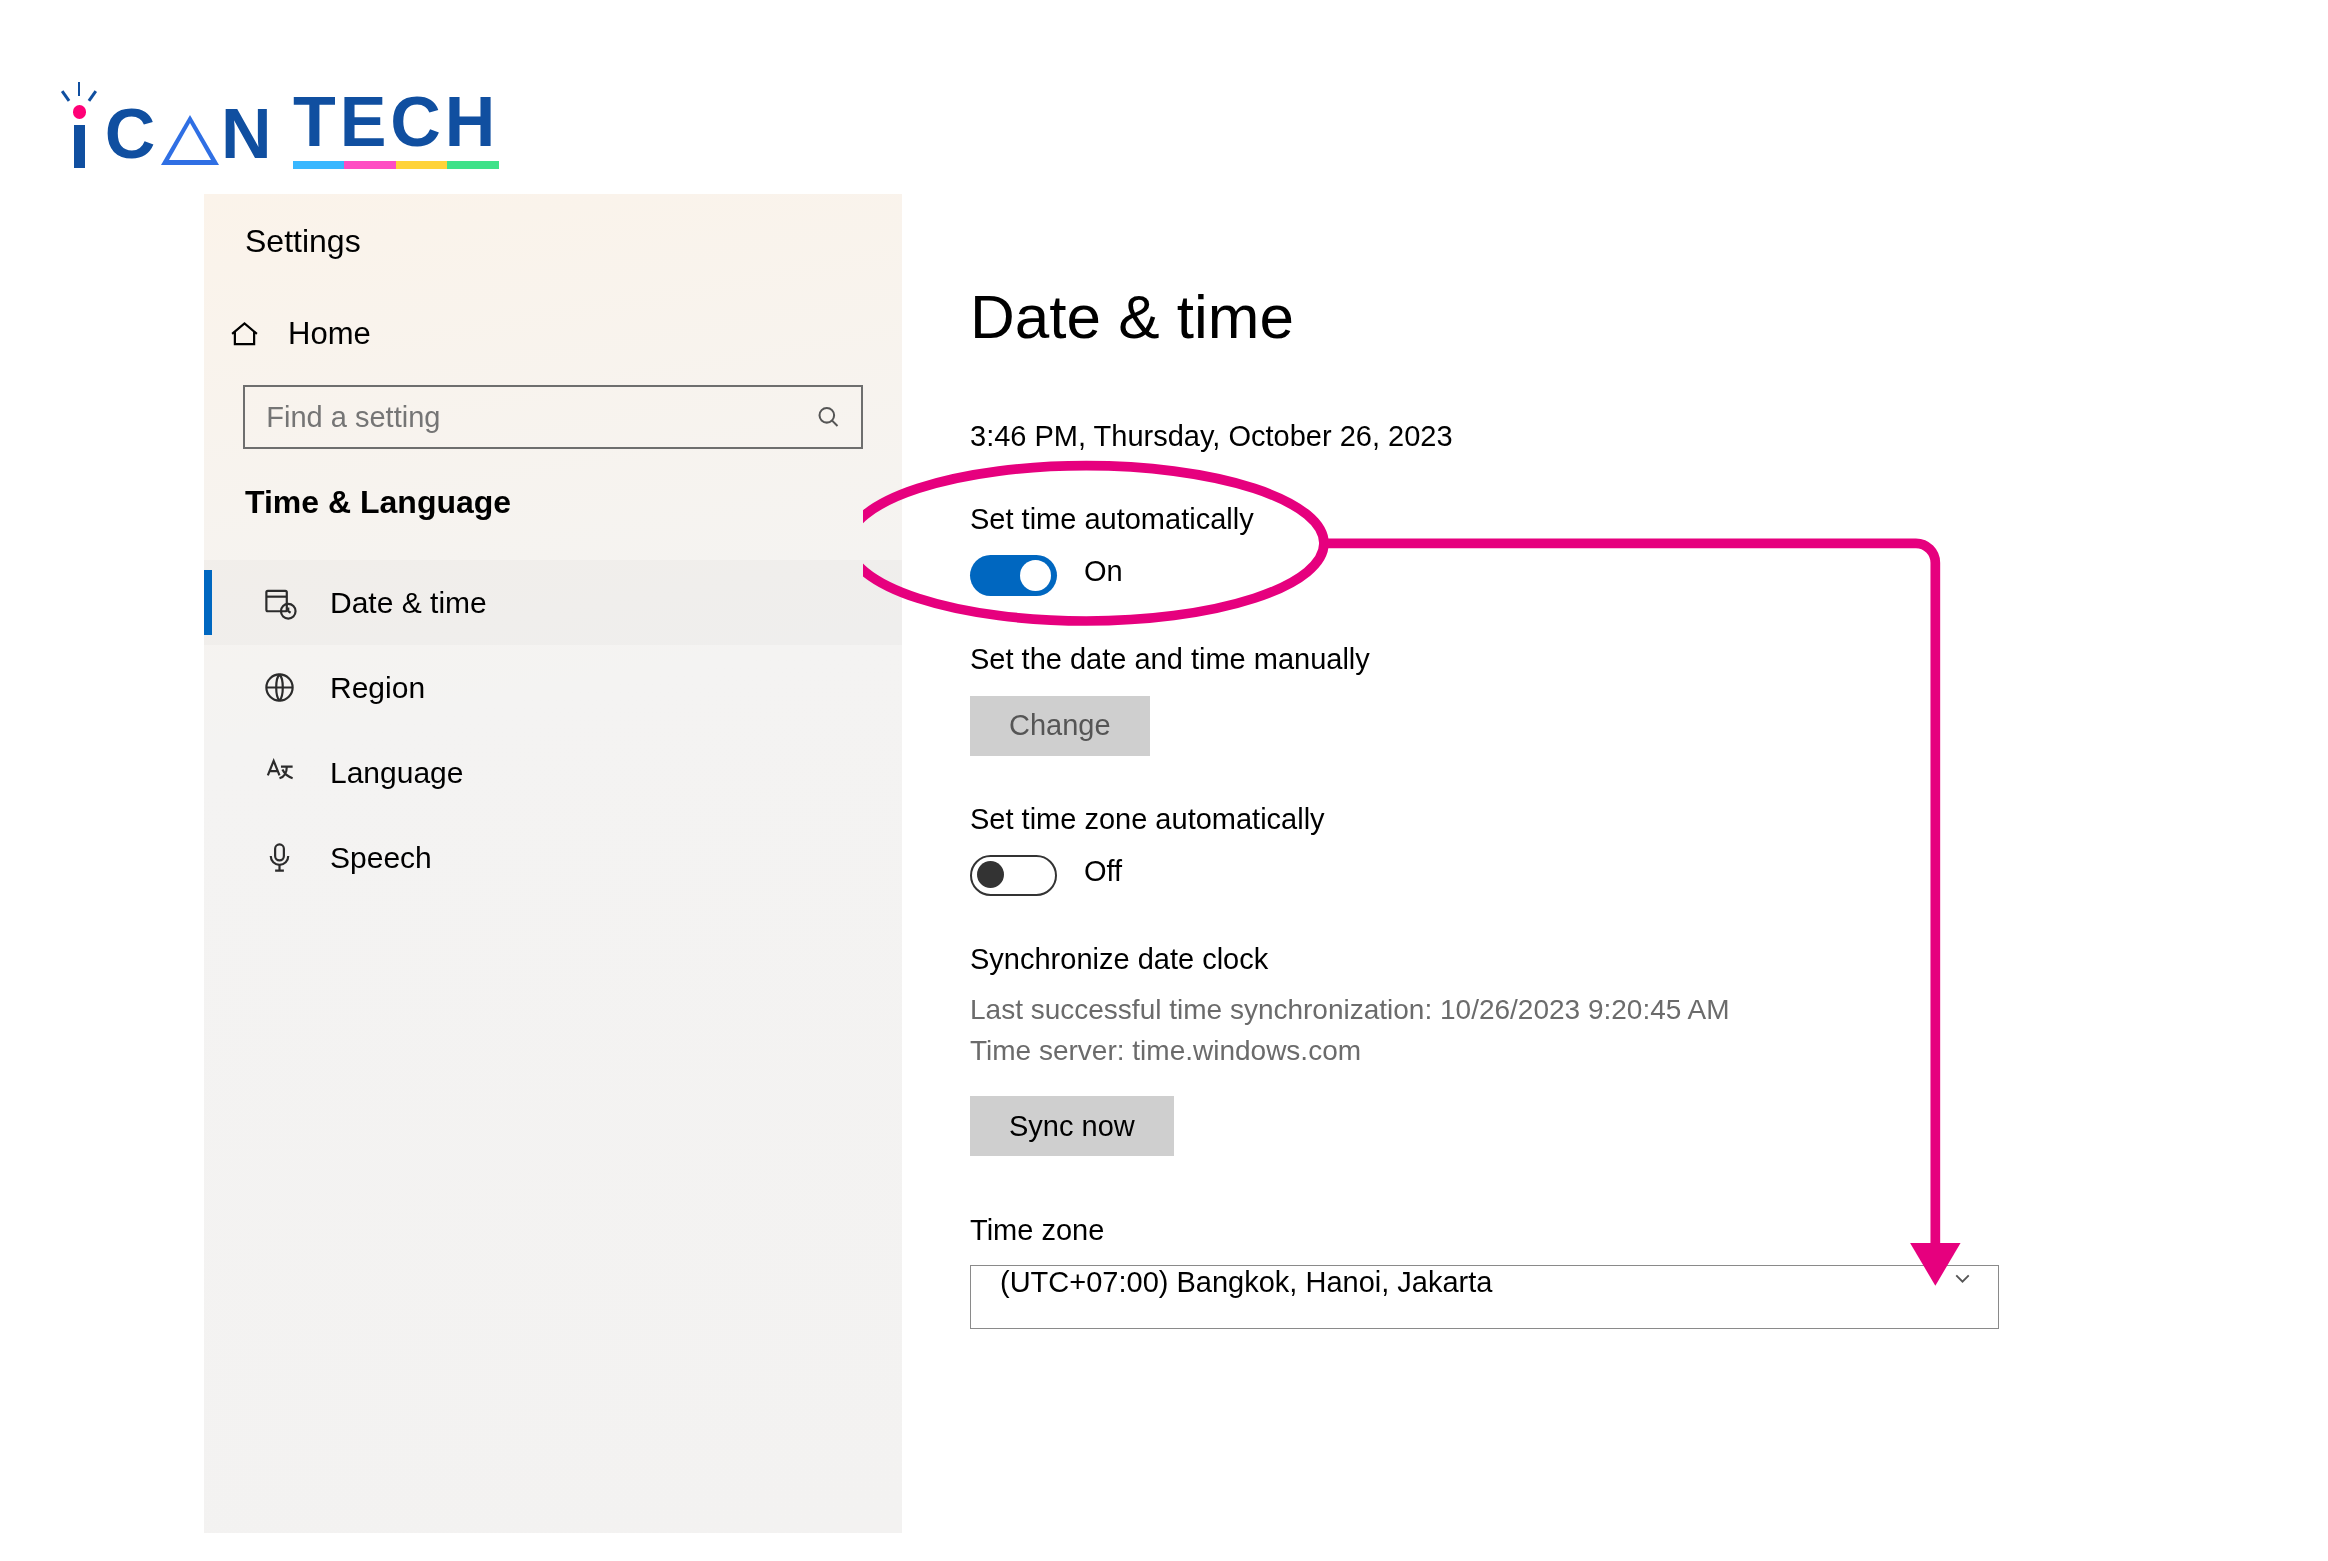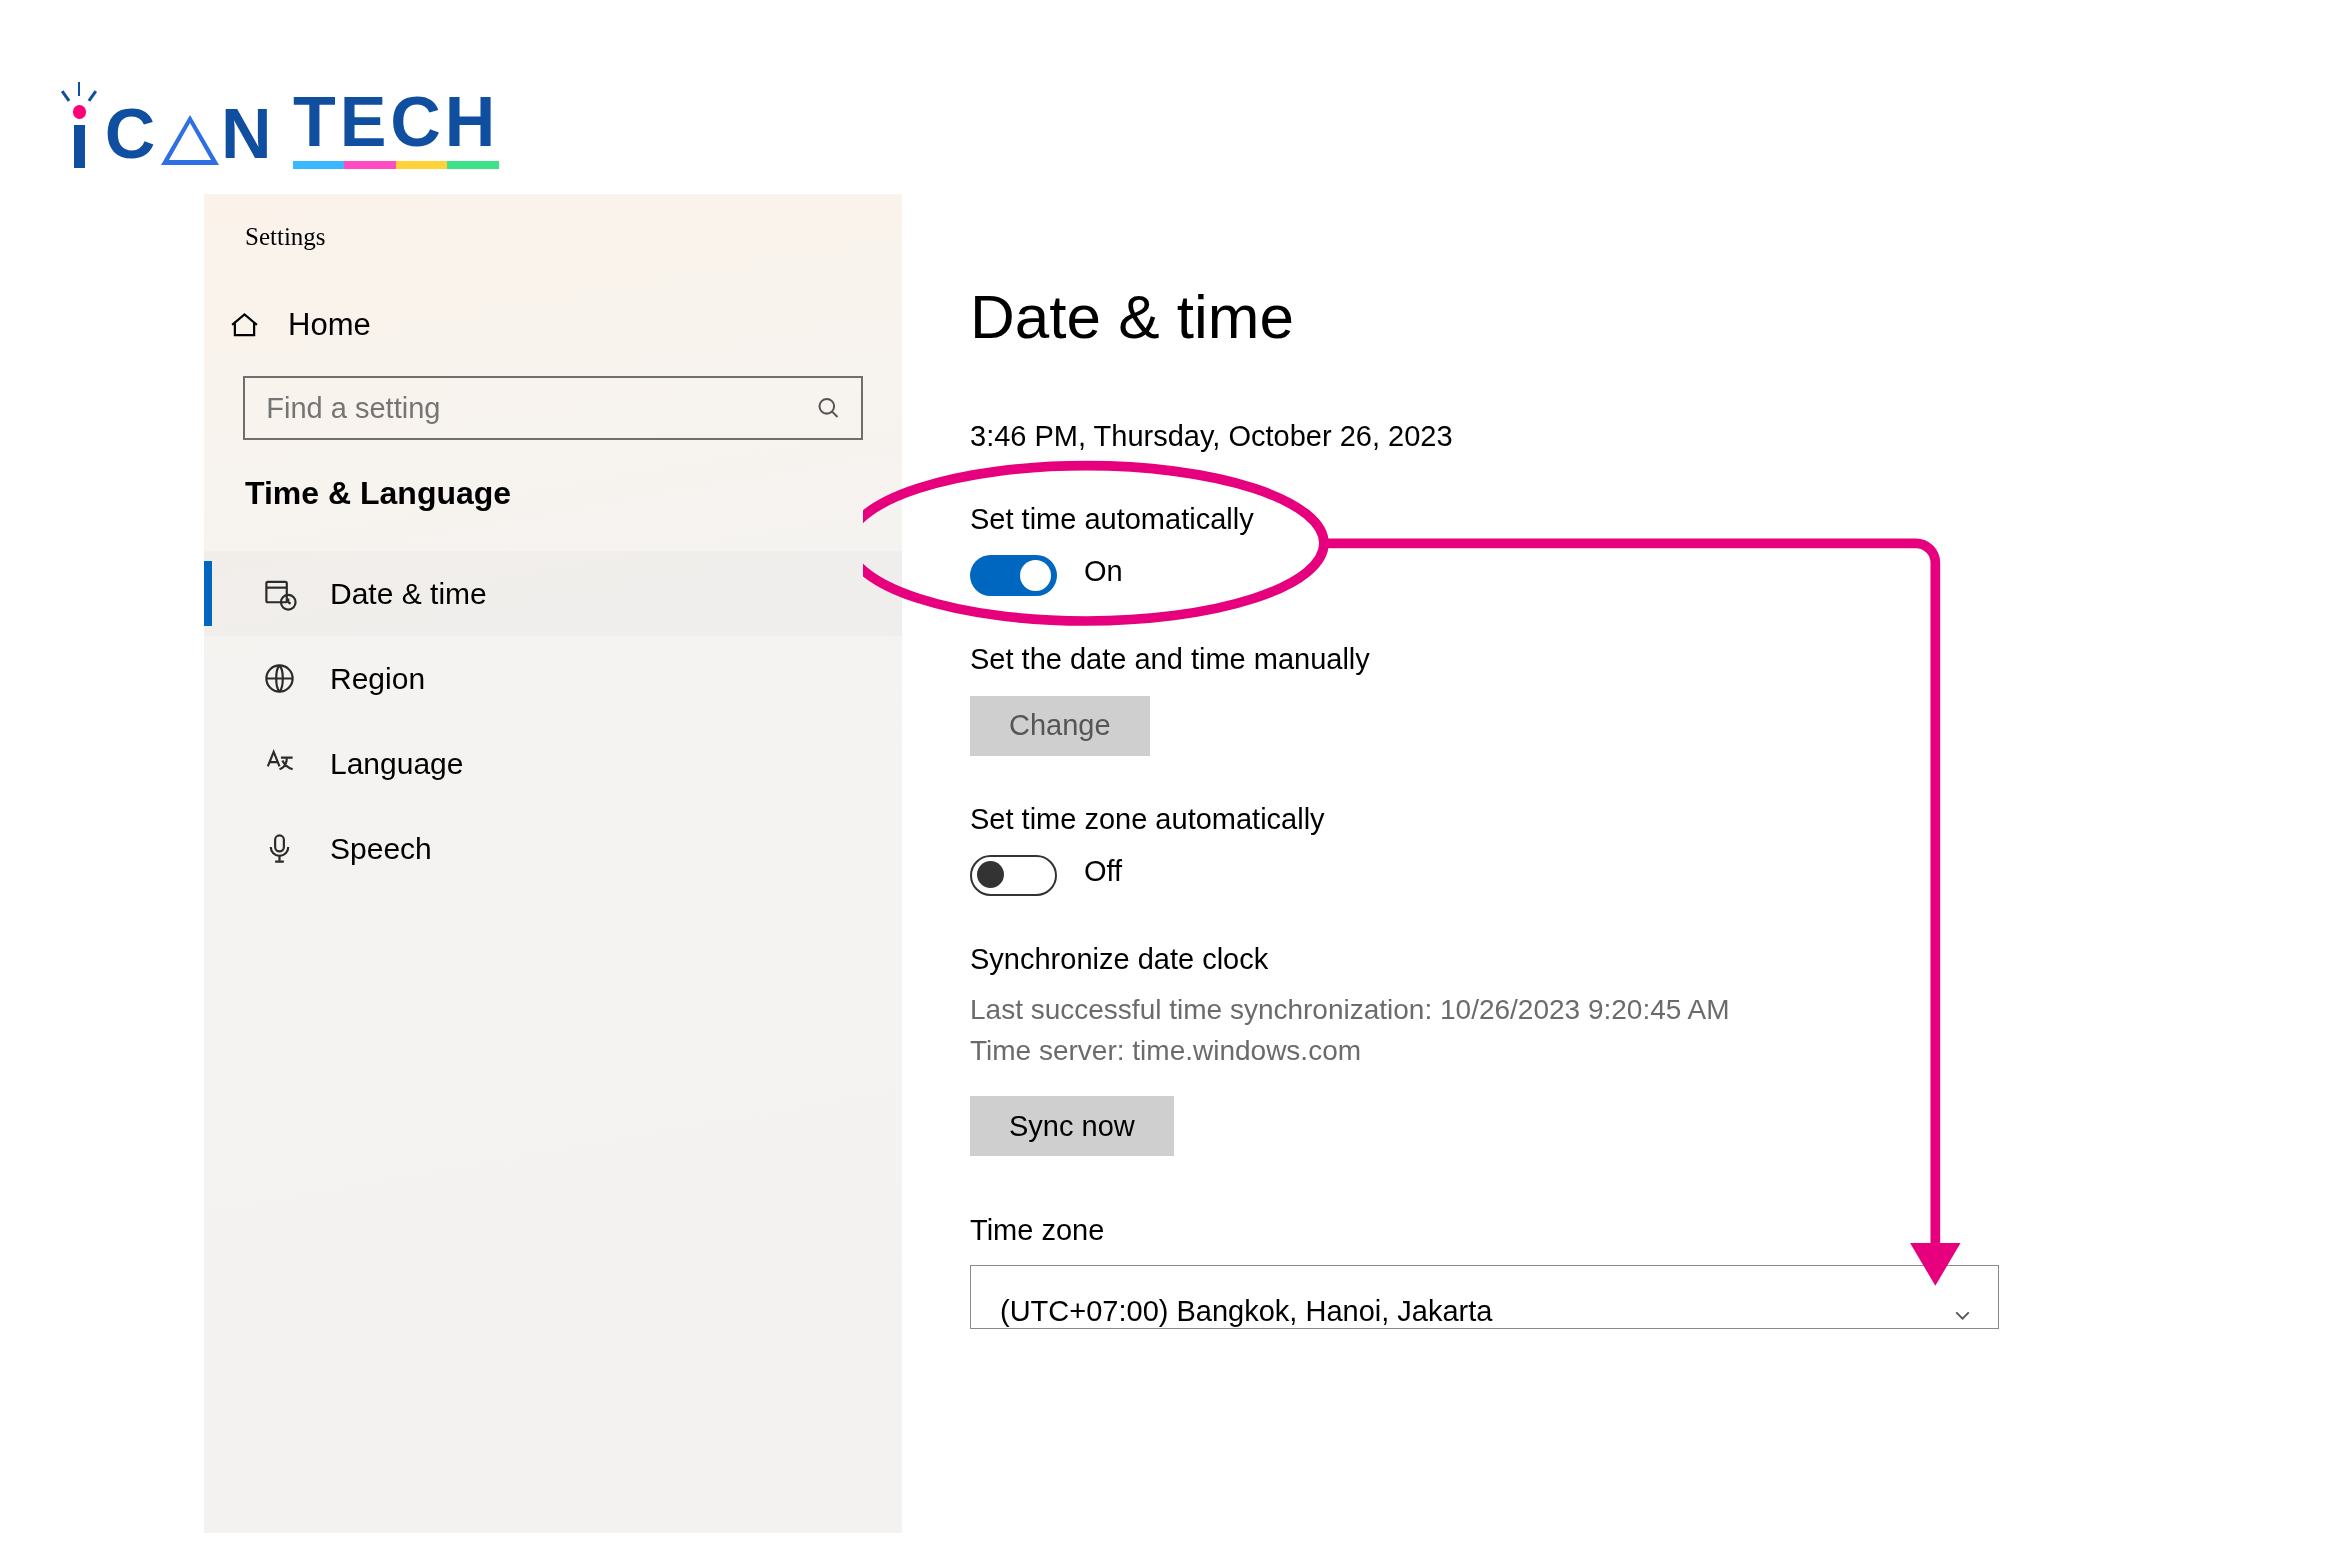--- a/index.html
+++ b/index.html
@@ -93,24 +93,23 @@
 
   
   .sidebar {
     width: 737px;
     height: 100%;
     background: linear-gradient(170deg,#fbf3ea 0%, #f4f3f2 38%, #f3f2f1 100%);
     padding: 29px 0 0 0;
     position: relative;
   }
   .sidebar-title{
-    font-size: 25px;
+    font-size: 32px;
     padding: 0 0 29px 41px;
     color:#000;
-    font-family:Liberation Serif, serif;
   }
 
   .home-row{
     display:flex;align-items:center;gap:27px;
     padding: 27px 41px 33px 24px;
     font-size:31px;
     cursor:pointer;
   }
   .home-row .icon { width:33px;height:33px; }
 
@@ -204,21 +203,21 @@
   .btn.enabled{ color:#000; }
 
   .sync-title{ font-size:29px; margin-bottom:13.6px; }
   .muted{ color:#6b6b6b; font-size:28px; line-height:1.45; }
   .sync-block{ margin-top: 33px; margin-bottom: 58px; max-width:1048px;}
 
   .tz-label{ font-size:29px; margin-bottom:17.5px; }
   .select{
     width:1029px;height:64px;
     border:1.9px solid #8a8a8a;
-    display:flex;align-items:flex-end;justify-content:space-between;
+    display:flex;align-items:flex-start;justify-content:space-between;
     padding:0 23px 0 29px;
     font-size:29px;
     cursor:pointer;
     background:#fff;
   }
   .chev{ width:25px;height:25px; color:#555; }
 
   
   .annot{
     position:absolute;

